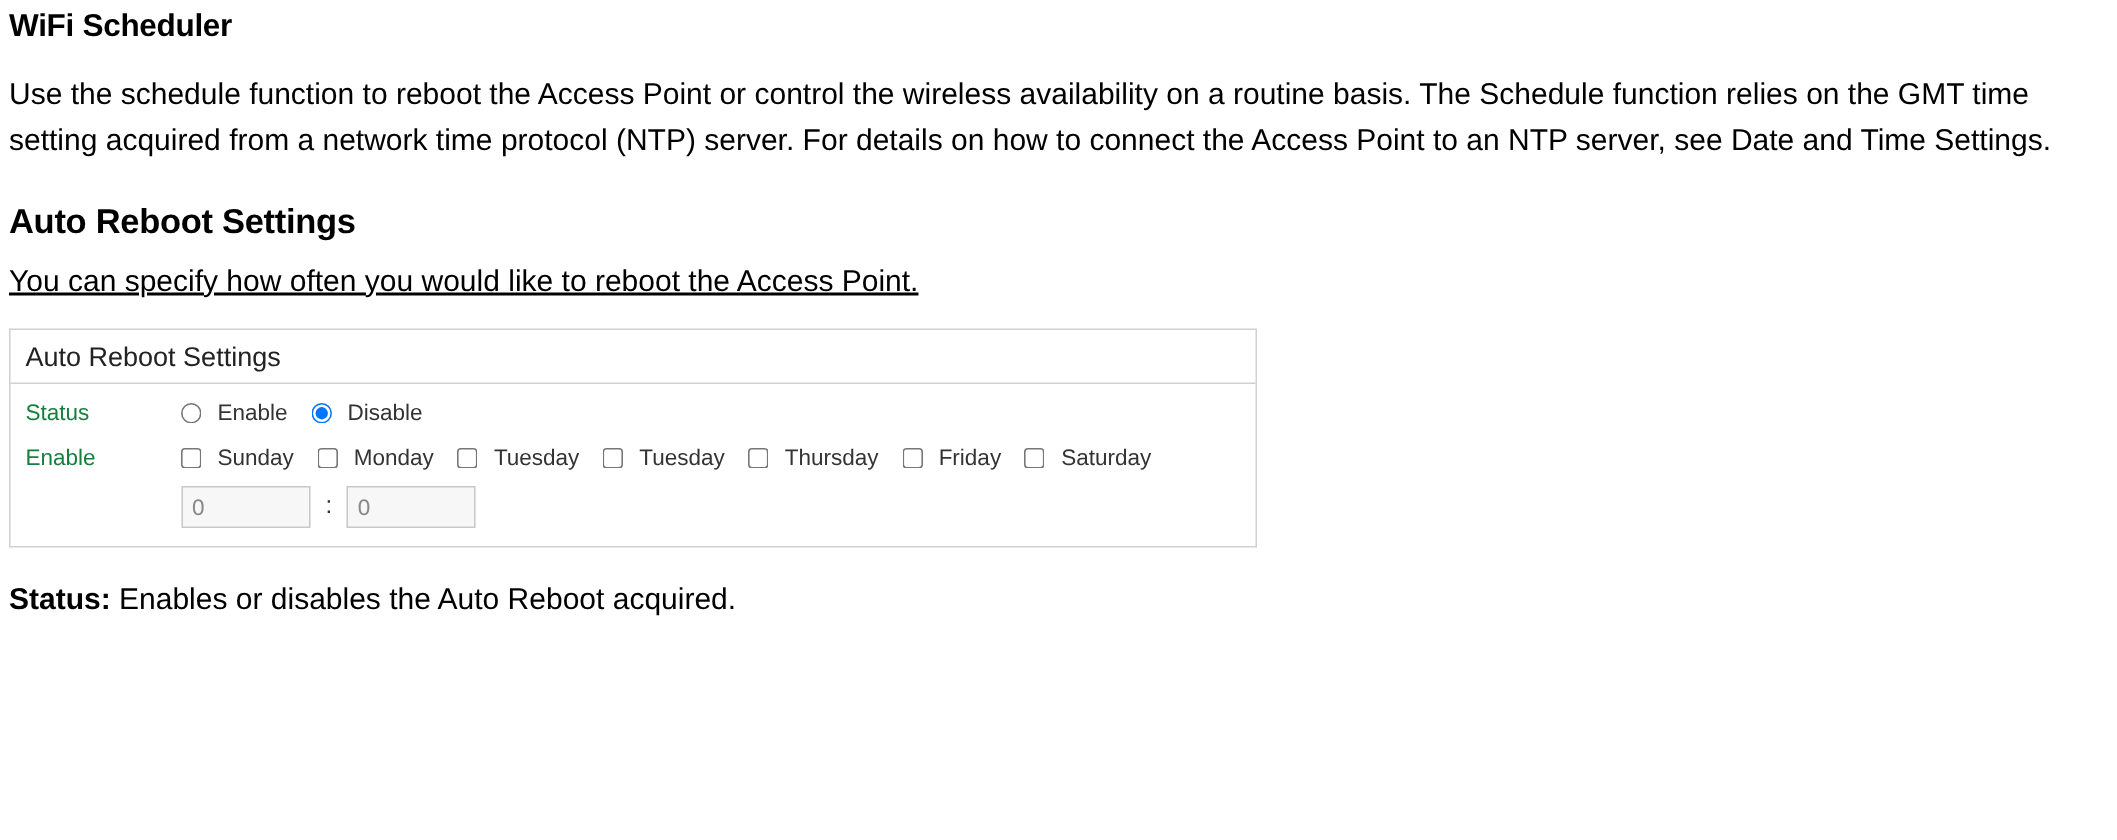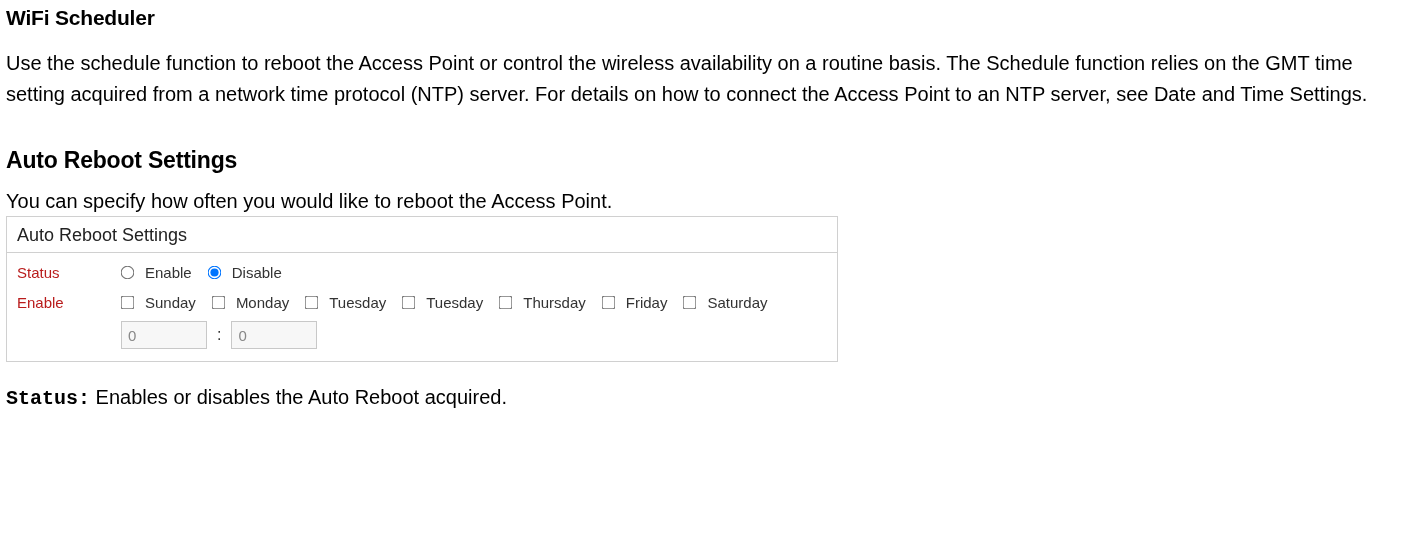--- a/index.html
+++ b/index.html
@@ -16,36 +16,38 @@
       font-size: 20px;
     }
     h1.main-heading {
       font-family: "Segoe UI Semibold", "Segoe UI", Arial, sans-serif;
       font-size: 21px;
       font-weight: 700;
       margin-bottom: 18px;
       letter-spacing: -0.2px;
     }
     .intro {
-      margin-bottom: 37px;
+      margin-bottom: 24px;
       line-height: 1.55;
       font-family: "Segoe UI Light", "Segoe UI", Arial, sans-serif;
       font-weight: 300;
     }
     h2.sub-heading {
       font-family: "Segoe UI Semibold", "Segoe UI", Arial, sans-serif;
       font-size: 23px;
       font-weight: 700;
       margin-bottom: 12px;
       letter-spacing: -0.2px;
     }
     .sub-intro {
+      margin-bottom: 16px;
       font-family: "Segoe UI Light", "Segoe UI", Arial, sans-serif;
       font-weight: 300;
       line-height: 1.5;
+      text-decoration: underline;
     }
     .panel {
       border: 1px solid #d0d0d0;
       width: 832px;
       padding: 8px 10px 12px 10px;
       margin-bottom: 20px;
       font-family: Arial, Helvetica, sans-serif;
       font-size: 16px;
       color: #333;
     }
@@ -62,21 +64,21 @@
       margin: 0 -10px 4px -10px;
     }
     .panel-row {
       display: flex;
       align-items: center;
       min-height: 30px;
       padding: 4px 0;
     }
     .panel-row .row-label {
       width: 104px;
-      color: #b91c1c;
+      color: #15803d;
       font-size: 15px;
     }
     .panel-row .row-content {
       display: flex;
       align-items: flex-end;
       gap: 0px;
       flex-wrap: wrap;
       font-size: 15px;
     }
     .radio-group, .check-group {
@@ -113,21 +115,21 @@
     }
     .time-row .colon {
       color: #333;
     }
     .defs p {
       line-height: 1.55;
       font-family: "Segoe UI Light", "Segoe UI", Arial, sans-serif;
       font-weight: 300;
     }
     .defs b {
-      font-family: Liberation Mono, monospace;
+      font-family: Liberation Sans, sans-serif;
       font-weight: 700;
     }
   </style>
 </head>
 <body>
 
 <h1 class="main-heading">WiFi Scheduler</h1>
 
 <p class="intro">Use the schedule function to reboot the Access Point or control the wireless availability on a routine basis. The Schedule function relies on the GMT time setting acquired from a network time protocol (NTP) server. For details on how to connect the Access Point to an NTP server, see Date and Time Settings.</p>
 

